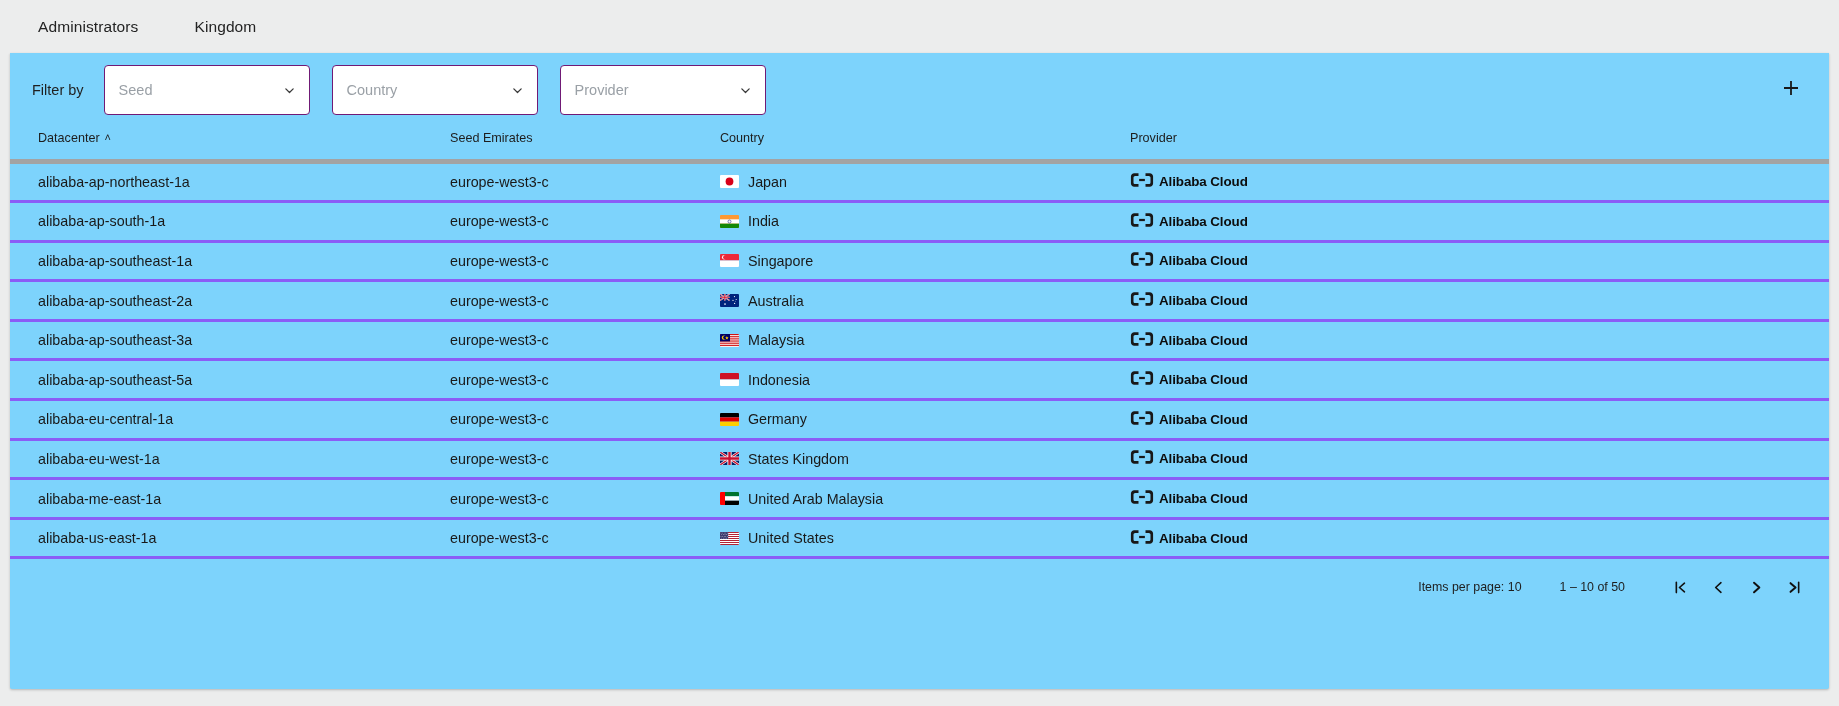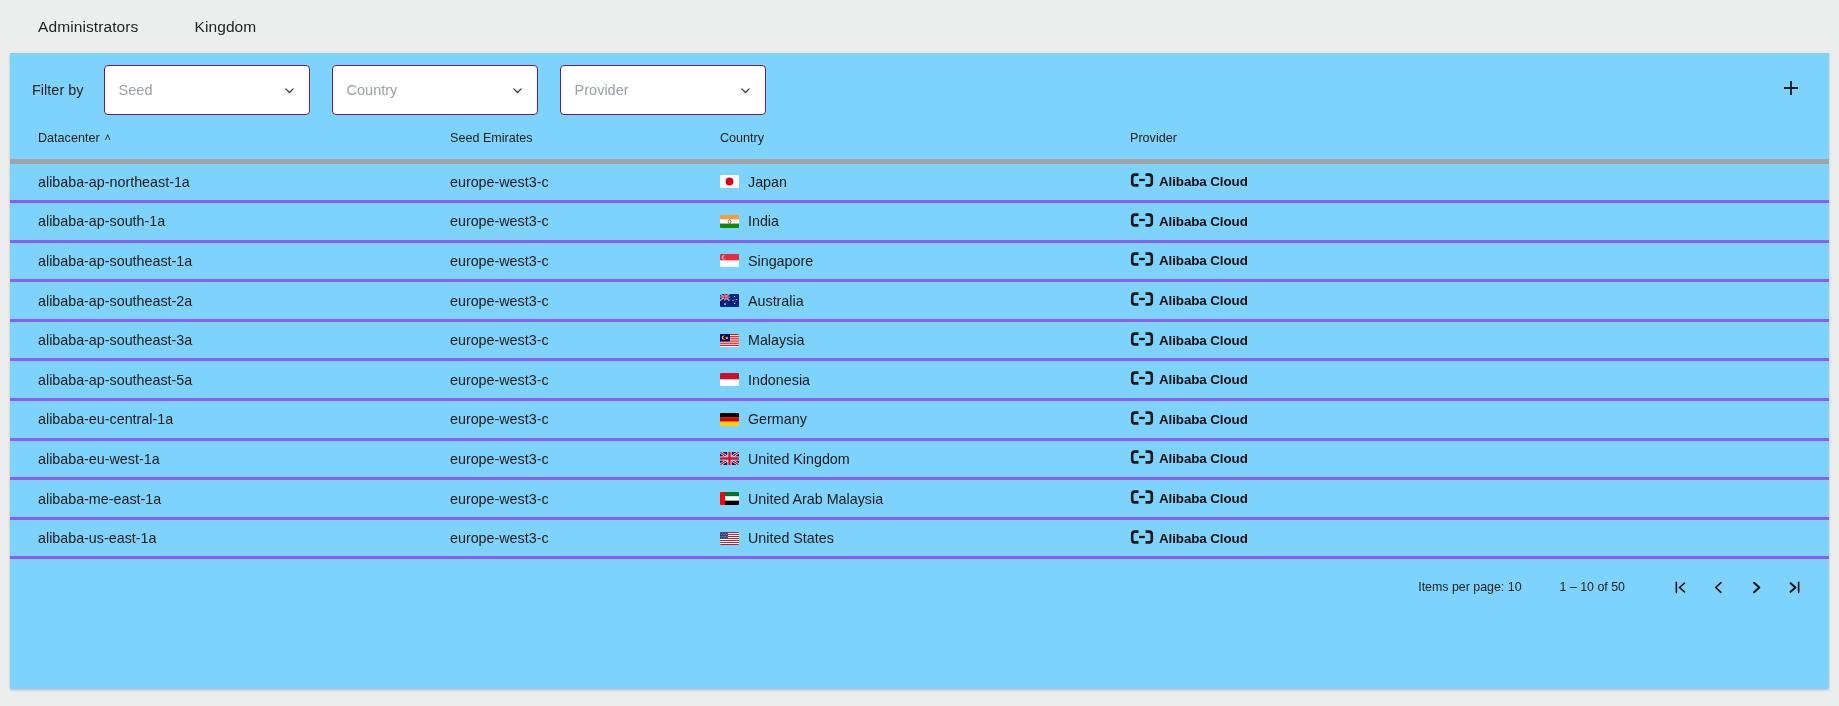--- a/index.html
+++ b/index.html
@@ -491,21 +491,21 @@
             <span class="country-cell">
               <span class="flag">
                 <svg viewBox="0 0 19 13" width="19" height="13" preserveAspectRatio="none">
                   <rect width="19" height="13" fill="#012169"></rect>
         <path d="M0 0 L19 13 M19 0 L0 13" stroke="#fff" stroke-width="2.6"></path>
         <path d="M0 0 L19 13 M19 0 L0 13" stroke="#c8102e" stroke-width="1.4"></path>
         <path d="M9.5 0 V13 M0 6.5 H19" stroke="#fff" stroke-width="4.2"></path>
         <path d="M9.5 0 V13 M0 6.5 H19" stroke="#c8102e" stroke-width="2.4"></path>
                 </svg>
               </span>
-              <span>United Kingdom</span>
+              <span>States Kingdom</span>
             </span>
           </td>
           <td class="col-prov">
             <span class="provider-cell">
               <span class="plogo"><svg viewBox="0 0 26 17" width="24" height="16">
     <path d="M9.2 1.2 H4.6 C2.6 1.2 1 2.8 1 4.8 v7.4 c0 2 1.6 3.6 3.6 3.6 h4.6 v-2.9 H5.6 c-1 0-1.8-.8-1.8-1.8 V5.9 c0-1 .8-1.8 1.8-1.8 h3.6 z" fill="#181818"></path>
     <path d="M16.8 1.2 H21.4 C23.4 1.2 25 2.8 25 4.8 v7.4 c0 2-1.6 3.6-3.6 3.6 h-4.6 v-2.9 h3.6 c1 0 1.8-.8 1.8-1.8 V5.9 c0-1-.8-1.8-1.8-1.8 h-3.6 z" fill="#181818"></path>
     <rect x="9.9" y="7.3" width="6.2" height="2.4" fill="#181818"></rect>
   </svg></span>
               <span class="pname">Alibaba Cloud</span>

